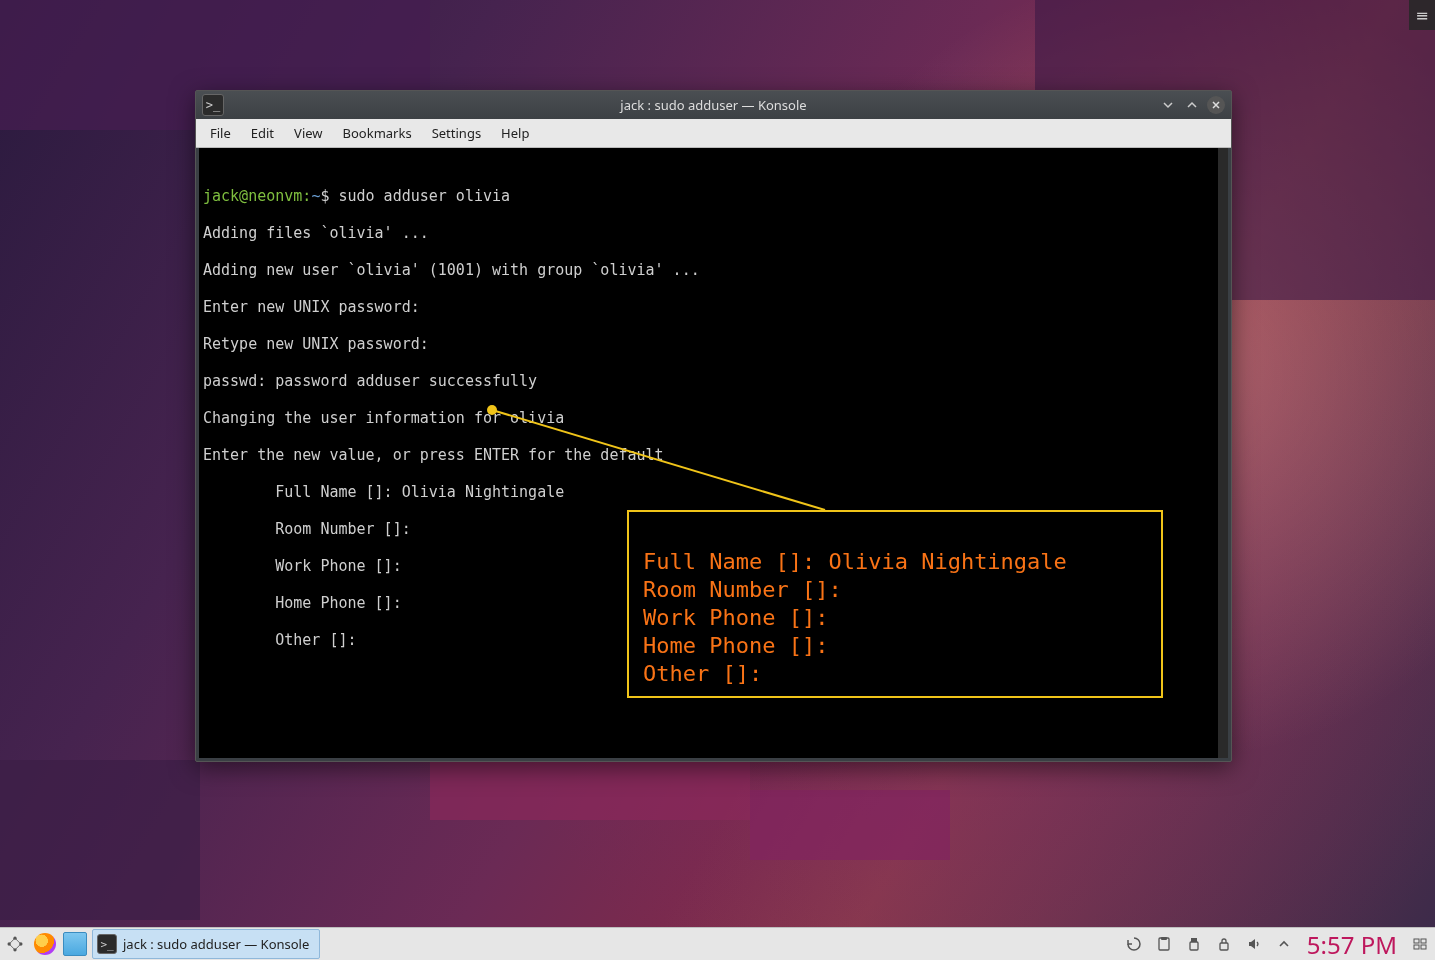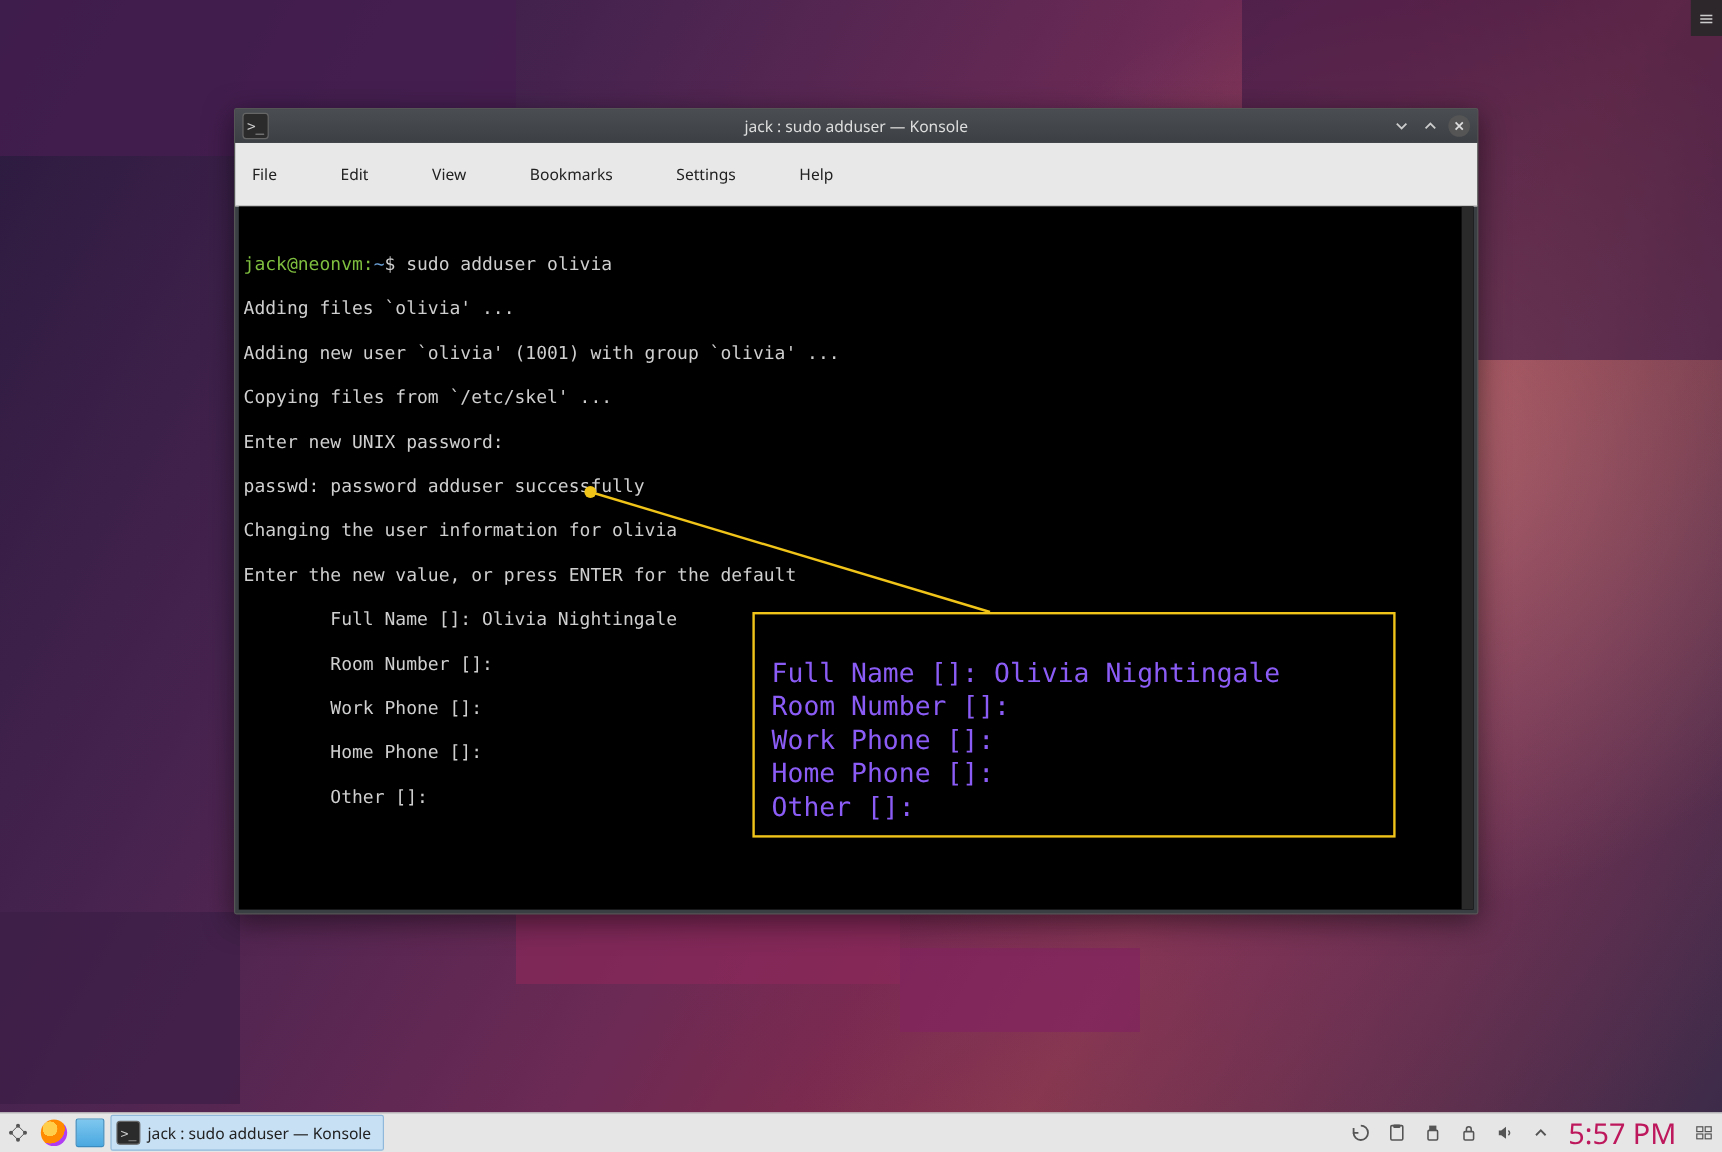--- a/index.html
+++ b/index.html
@@ -107,25 +107,24 @@
     background: #555;
     border-radius: 50%;
   }
   .win-btn svg { width: 12px; height: 12px; }
 
   .menubar {
     height: 28px;
     background: #e8e8e8;
     display: flex;
     align-items: stretch;
-    padding: 12px 4px;
+    padding: 0 4px;
     font-size: 13px;
     color: #222;
     border-bottom: 1px solid #bbb;
-    gap: 33px;
   }
   .menubar .menu-item {
     display: flex;
     align-items: center;
     padding: 0 10px;
     cursor: pointer;
   }
 
   .terminal {
     flex: 1;
@@ -166,21 +165,21 @@
     position: absolute;
     left: 432px;
     top: 420px;
     width: 504px;
     padding: 8px 14px;
     border: 2px solid #f0c419;
     background: #000;
     font-family: "DejaVu Sans Mono", monospace;
     font-size: 22px;
     line-height: 28px;
-    color: #8b5cf6;
+    color: #f97316;
     white-space: pre;
   }
 
   
   .panel {
     position: absolute;
     left: 0; right: 0; bottom: 0;
     height: 32px;
     background: #e6e6e6;
     border-top: 1px solid #bfbfbf;
@@ -282,22 +281,22 @@
     <div class="menu-item">View</div>
     <div class="menu-item">Bookmarks</div>
     <div class="menu-item">Settings</div>
     <div class="menu-item">Help</div>
   </div>
 
   <div class="terminal">
     <div class="term-line"><span class="prompt-user">jack@neonvm</span><span class="prompt-user">:</span><span class="prompt-tilde">~</span><span class="prompt-dollar">$ </span><span>sudo adduser olivia</span></div>
 <div class="term-line">Adding files `olivia' ...</div>
 <div class="term-line">Adding new user `olivia' (1001) with group `olivia' ...</div>
-<div class="term-line">Copying files from `/etc/skel' ...</div>
 <div class="term-line">Enter new UNIX password: </div>
+<div class="term-line">Retype new UNIX password: </div>
 <div class="term-line">passwd: password adduser successfully</div>
 <div class="term-line">Changing the user information for olivia</div>
 <div class="term-line">Enter the new value, or press ENTER for the default</div>
 <div class="term-line">        Full Name []: Olivia Nightingale</div>
 <div class="term-line">        Room Number []: </div>
 <div class="term-line">        Work Phone []: </div>
 <div class="term-line">        Home Phone []: </div>
 <div class="term-line">        Other []: </div>
 
     <div class="scrollbar"></div>

